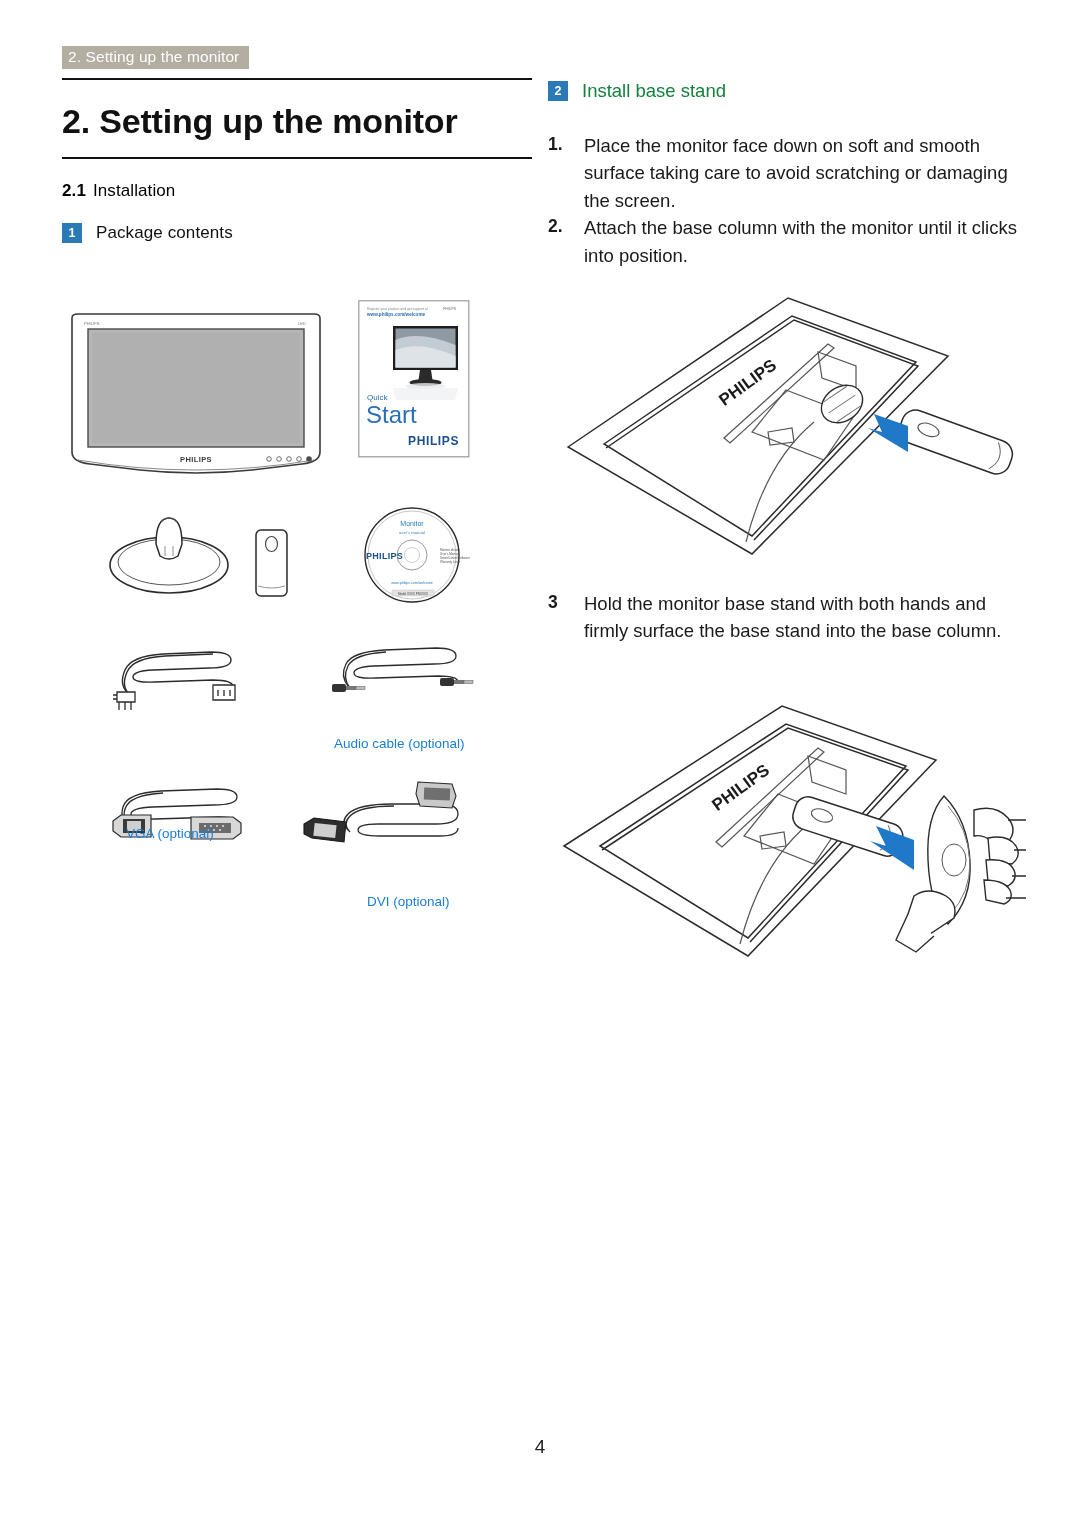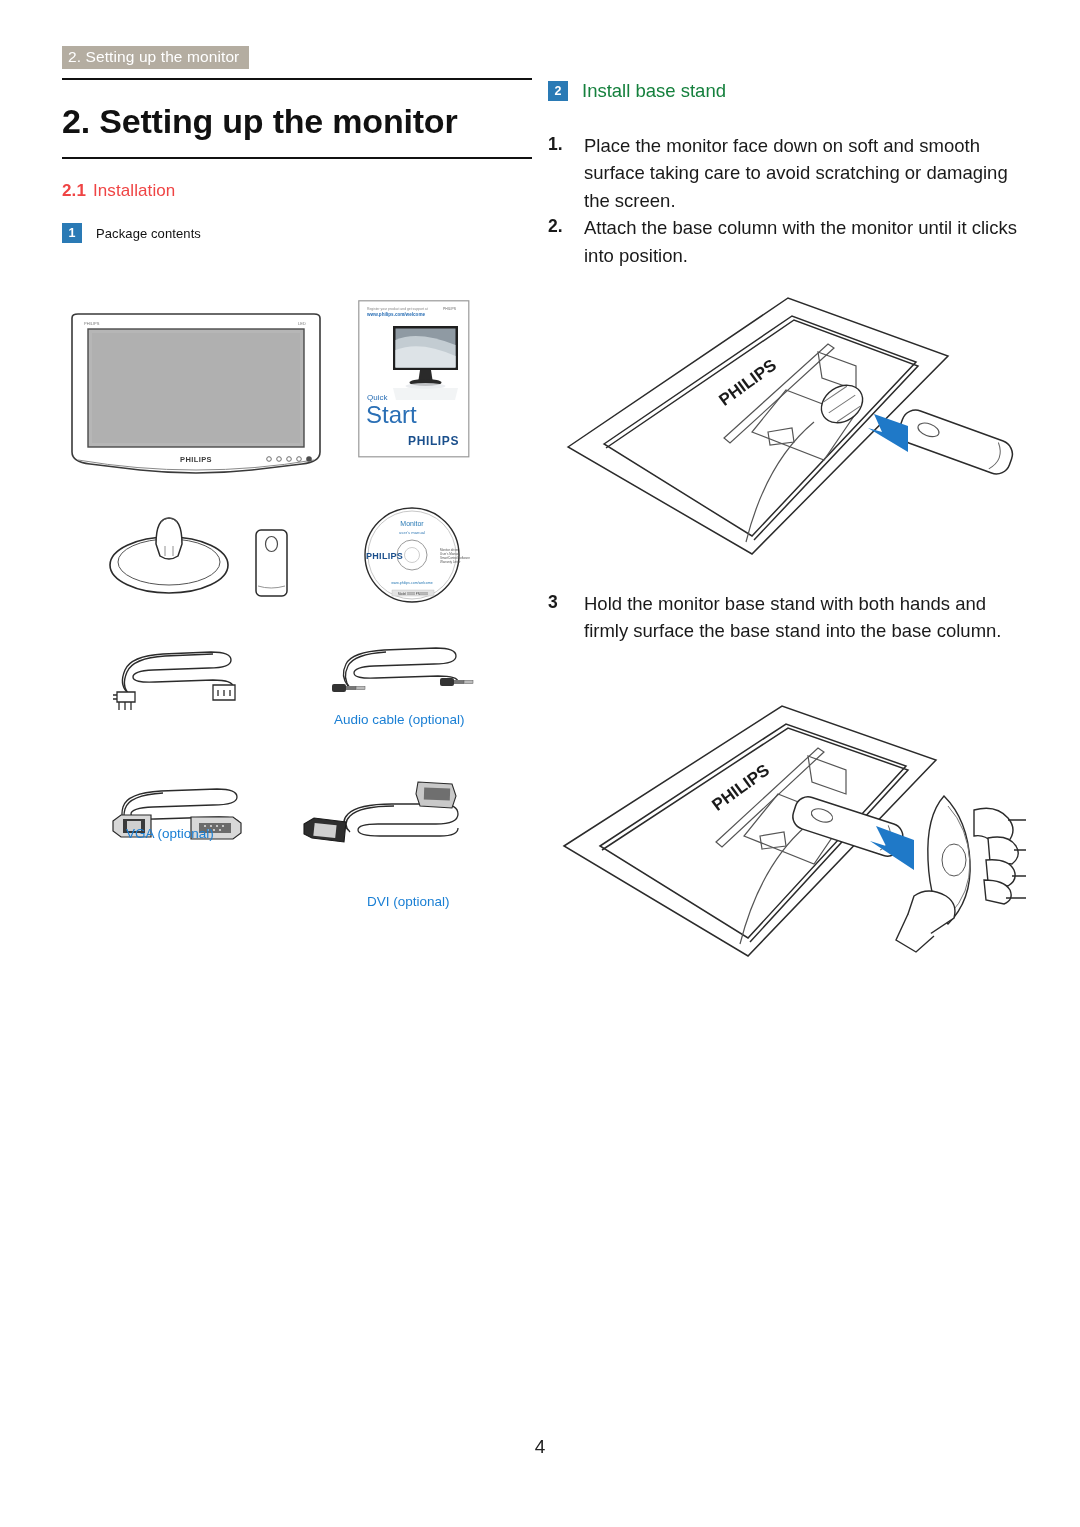--- a/index.html
+++ b/index.html
@@ -51,21 +51,21 @@
     color: #111;
   }
   .rule-bottom {
     border-top: 2.5px solid #111;
     width: 470px;
     margin: 0 0 0 0;
   }
   .section-title {
     font-size: 17px;
     margin: 22px 0 0 0;
-    color: #ef4444;
+    color: #000000;
     letter-spacing: 0.1px;
   }
   .section-title .num {
     font-weight: bold;
     margin-right: 7px;
   }
 
   .badge-line {
     display: flex;
     align-items: center;
@@ -77,21 +77,21 @@
     justify-content: center;
     width: 20px;
     height: 20px;
     background: #2a7ab5;
     color: #fff;
     font-size: 12.5px;
     font-weight: bold;
     flex: 0 0 auto;
   }
   .badge-line .label {
-    font-size: 13px;
+    font-size: 17px;
     margin-left: 14px;
     color: #111;
     letter-spacing: 0.1px;
   }
 
   
   .col-right {
     position: absolute;
     left: 548px;
     top: 80px;
@@ -287,21 +287,21 @@
     <g>
       <rect x="4" y="44" width="14" height="8" rx="2" fill="#333"></rect>
       <rect x="18" y="46" width="10" height="4" fill="#777"></rect>
       <rect x="28" y="46.5" width="9" height="3" fill="#bbb" stroke="#555" stroke-width="0.5"></rect>
       <rect x="112" y="38" width="14" height="8" rx="2" fill="#333"></rect>
       <rect x="126" y="40" width="10" height="4" fill="#777"></rect>
       <rect x="136" y="40.5" width="9" height="3" fill="#bbb" stroke="#555" stroke-width="0.5"></rect>
     </g>
   </svg>
 </div>
-<div class="cap" style="left:334px; top:712px;">Audio cable (optional)</div>
+<div class="cap" style="left:334px; top:736px;">Audio cable (optional)</div>
 
 <div class="art" style="left:105px; top:785px;">
   <svg width="150" height="70" viewBox="0 0 150 70">
     <g fill="none" stroke="#2b2b2b" stroke-width="1.3">
       <path d="M26 44 Q14 36 18 22 Q22 8 56 6 L112 4 Q132 4 132 12 Q132 20 108 20 L48 22 Q26 23 26 29 Q26 35 50 34 L114 32 Q134 32 134 39"></path>
       <path d="M28 46 Q16 38 20 24 Q24 10 58 8"></path>
     </g>
     <g>
       <path d="M8 36 L16 30 L46 30 L46 52 L16 52 L8 46 Z" fill="#d8d8d8" stroke="#2b2b2b" stroke-width="1.2"></path>
       <rect x="18" y="34" width="22" height="14" fill="#3a3a3a"></rect>

